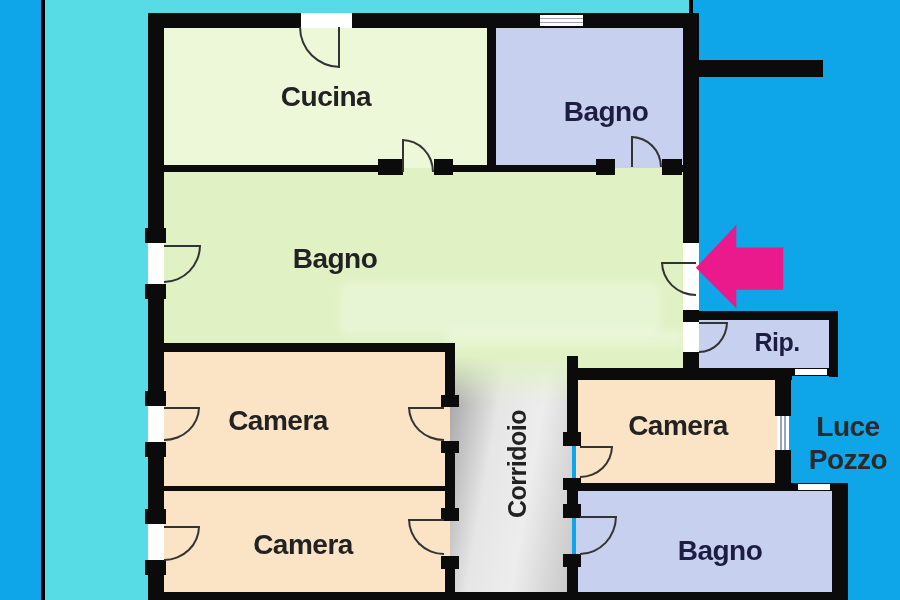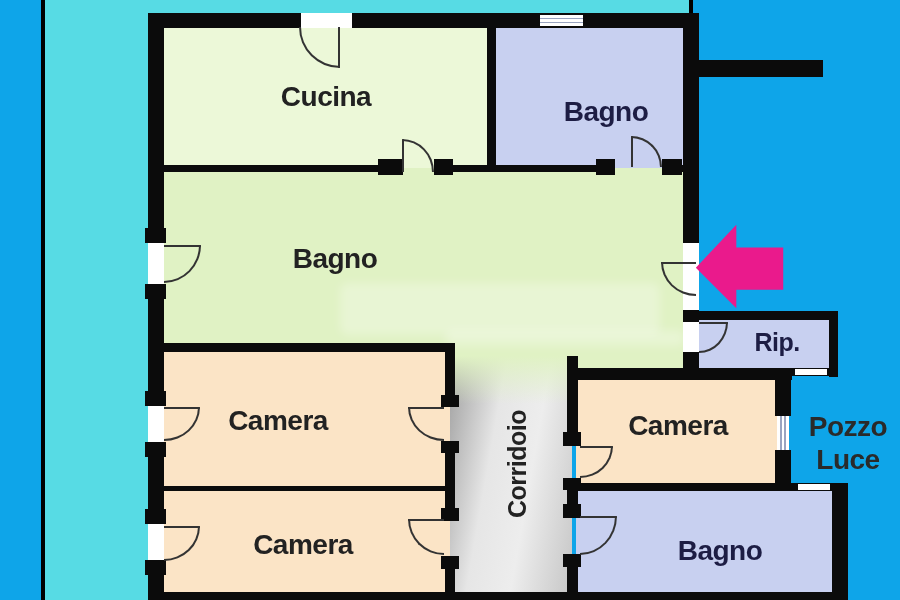--- a/index.html
+++ b/index.html
@@ -138,17 +138,17 @@
   <div class="lbl navy" style="left:606px;top:112px;">Bagno</div>
   <div class="lbl" style="left:335px;top:259px;">Bagno</div>
   <div class="lbl" style="left:278px;top:421px;">Camera</div>
   <div class="lbl" style="left:303px;top:545px;">Camera</div>
   <div class="lbl" style="left:678px;top:426px;">Camera</div>
   <div class="lbl navy" style="left:720px;top:551px;">Bagno</div>
   <div class="lbl rot small" style="left:517px;top:464px;">Corridoio</div>
   <div class="lbl navy small" style="left:777px;top:342px;">Rip.</div>
 
   <div class="lbl" style="left:848px;top:443px;text-align:center;line-height:33px;color:#2a2a2a;">
+    <div>Luce</div>
     <div>Pozzo</div>
-    <div>Luce</div>
   </div>
 
 </div>
 
 </body></html>

